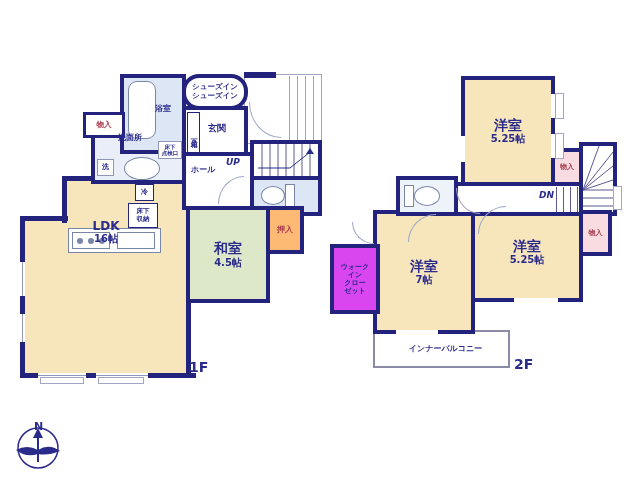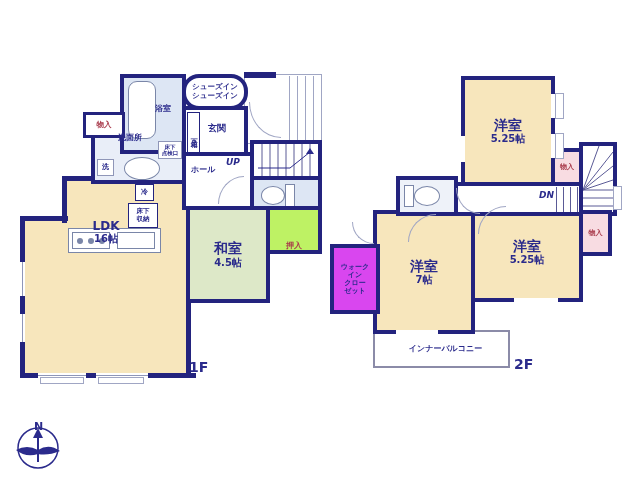--- a/index.html
+++ b/index.html
@@ -123,21 +123,21 @@
 
     <div class="abs" style="left:23px;top:219px;width:166px;height:156px;display:flex;flex-direction:column;align-items:center;justify-content:flex-start;pointer-events:none;">
       <span class="lbl s12">LDK</span>
       <span class="lbl s10">16帖</span>
     </div>
 
     <div class="room" style="left:186px;top:206px;width:84px;height:97px;background:#dde8c8;">
       <span class="lbl s11">和室</span>
       <span class="lbl s10">4.5帖</span>
     </div>
-    <div class="room" style="left:266px;top:206px;width:56px;height:48px;background:#bef264;justify-content:flex-end;">
+    <div class="room" style="left:266px;top:206px;width:38px;height:48px;background:#fdba74;">
       <span class="lbl s8 red">押入</span>
     </div>
 
     <div class="winv" style="left:20px;top:262px;width:5px;height:34px;"></div>
     <div class="winv" style="left:20px;top:314px;width:5px;height:28px;"></div>
     <div class="winh" style="left:38px;top:373px;width:48px;height:5px;"></div>
     <div class="winh" style="left:96px;top:373px;width:52px;height:5px;"></div>
     <div class="sill" style="left:40px;top:377px;width:44px;height:7px;"></div>
     <div class="sill" style="left:98px;top:377px;width:46px;height:7px;"></div>
 

